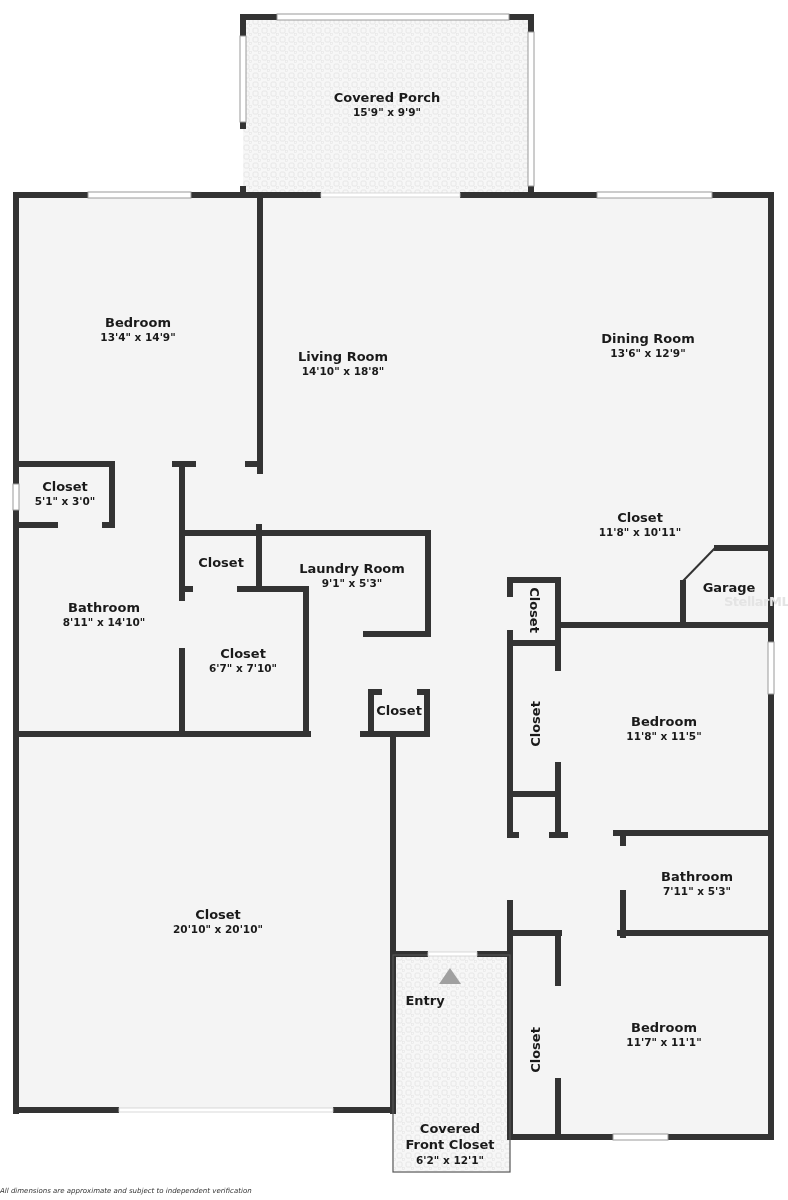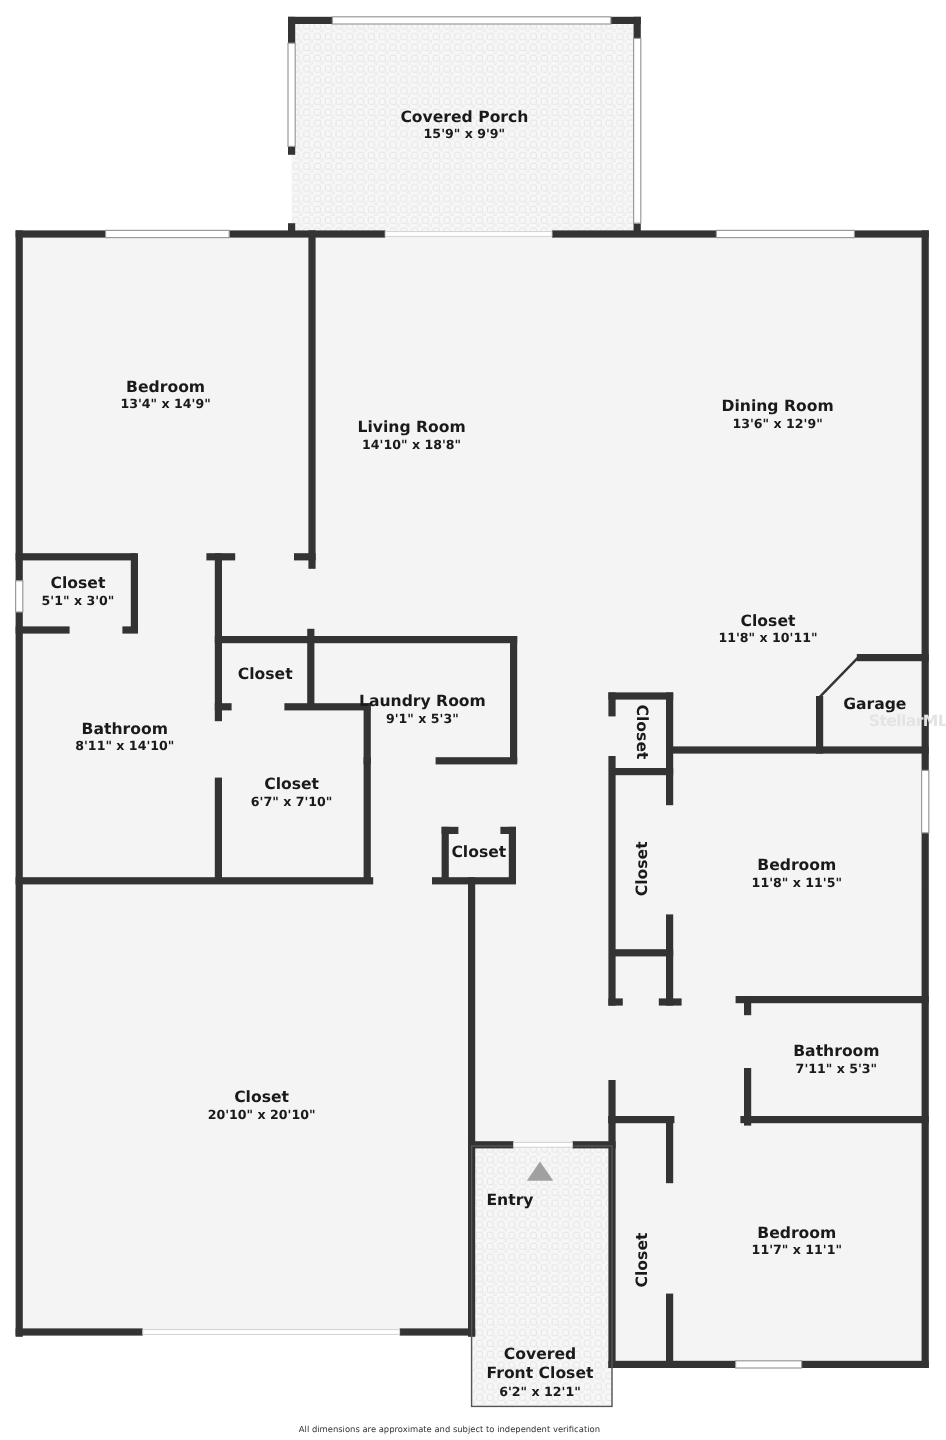--- a/index.html
+++ b/index.html
@@ -4,22 +4,22 @@
 <style>
   html, body { margin:0; padding:0; background:#ffffff; }
   body { width:788px; height:1200px; position:relative; overflow:hidden;
          font-family:"DejaVu Sans","Liberation Sans",sans-serif; }
   #plan { position:absolute; left:0; top:0; width:788px; height:1200px; }
   .room-label { position:absolute; text-align:center; transform:translate(-50%,-50%);
                 color:#1a1a1a; white-space:nowrap; line-height:1.25; }
   .room-name { font-weight:bold; font-size:13px; display:block; }
   .room-dim  { font-weight:bold; font-size:10.5px; display:block; }
   .rot { transform:translate(-50%,-50%) rotate(90deg); }
-  .disclaimer { position:absolute; left:0; width:749px; top:1187px; text-align:center;
-                font-size:7px; color:#333; }
+  .disclaimer { position:absolute; left:0; width:749px; top:1187px; 
+                font-size:7px; color:#333;font-style:italic; }
   .watermark { position:absolute; left:724px; top:594px; font-size:13px; font-weight:bold;
                color:#e4e4e4; letter-spacing:-0.5px; }
 </style>
 </head>
 <body>
 
 <svg id="plan" viewBox="0 0 788 1200" xmlns="http://www.w3.org/2000/svg">
   <defs>
     <pattern id="tile" width="9" height="9" patternUnits="userSpaceOnUse">
       <rect width="9" height="9" fill="#f7f7f7"></rect>
@@ -164,21 +164,21 @@
   <span class="room-name">Closet</span>
   <span class="room-dim">5'1" x 3'0"</span>
 </div>
 <div class="room-label" style="left:640px;top:525px">
   <span class="room-name">Closet</span>
   <span class="room-dim">11'8" x 10'11"</span>
 </div>
 <div class="room-label" style="left:221px;top:563px">
   <span class="room-name">Closet</span>
 </div>
-<div class="room-label" style="left:352px;top:592px">
+<div class="room-label" style="left:352px;top:576px">
   <span class="room-name">Laundry Room</span>
   <span class="room-dim">9'1" x 5'3"</span>
 </div>
 <div class="room-label" style="left:729px;top:588px">
   <span class="room-name">Garage</span>
 </div>
 <div class="room-label" style="left:104px;top:615px">
   <span class="room-name">Bathroom</span>
   <span class="room-dim">8'11" x 14'10"</span>
 </div>

